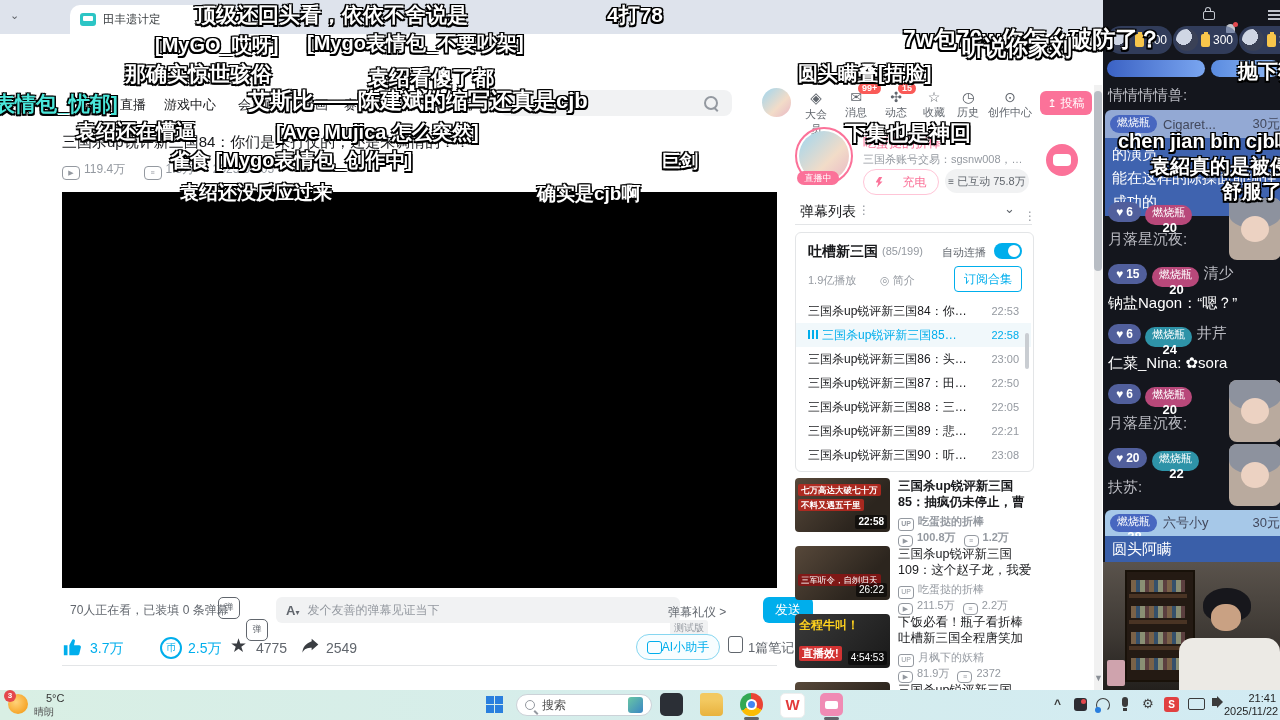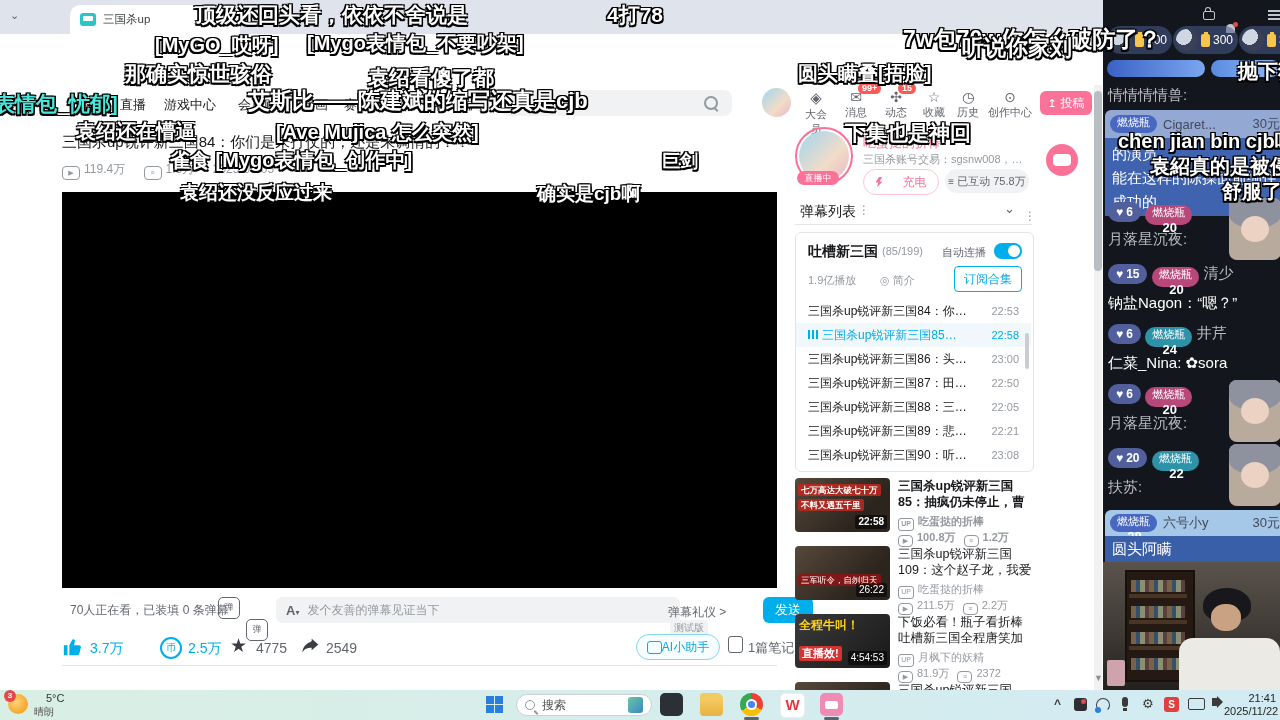--- a/index.html
+++ b/index.html
@@ -124,21 +124,21 @@
 </style>
 </head>
 <body>
 
 <div id="screen">
 
   <div class="ab tabstrip">
     <div class="ab" style="left:10px;top:9px;font-size:11px;color:#5f6368;">⌄</div>
     <div class="ab tab">
       <span class="favicon"></span>
-      <span class="tabtitle ell" style="max-width:110px;">三国杀up</span>
+      <span class="tabtitle ell" style="max-width:110px;">田丰遗计定</span>
     </div>
   </div>
   <div class="ab toolbar">
     <span class="ab navglyph" style="left:12px;top:41px;">←</span>
     <span class="ab navglyph" style="left:38px;top:41px;color:#bcc0c5;">→</span>
     <span class="ab navglyph" style="left:64px;top:41px;">↻</span>
     <span class="ab navglyph" style="left:90px;top:40px;">⌂</span>
     <div class="ab urlbar" style="left:118px;">
       <span class="ab" style="left:12px;top:4px;font-size:12px;color:#5f6368;">⇄</span>
     </div>

